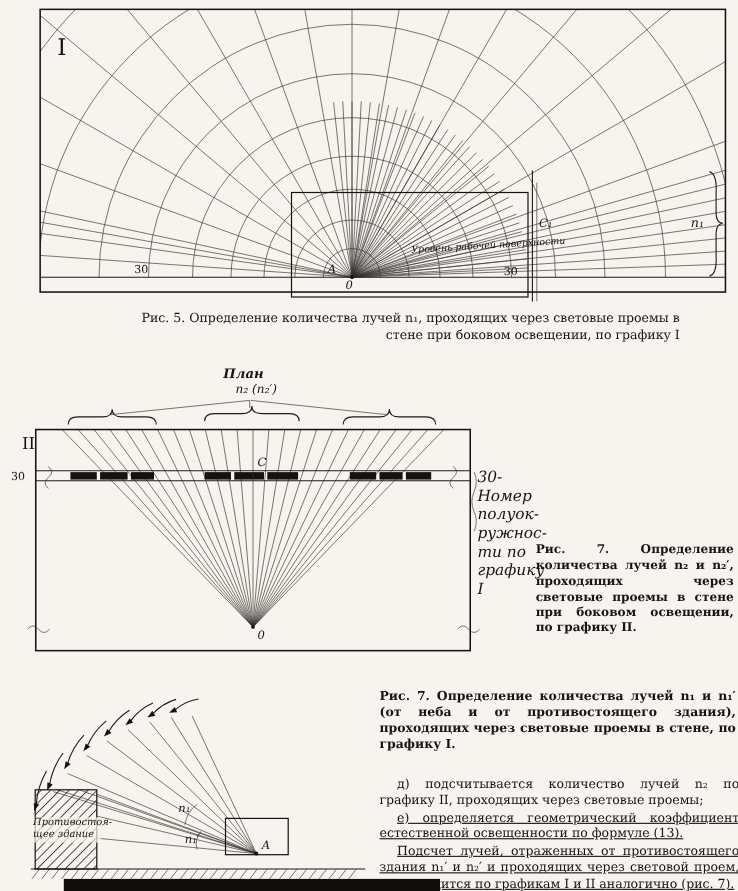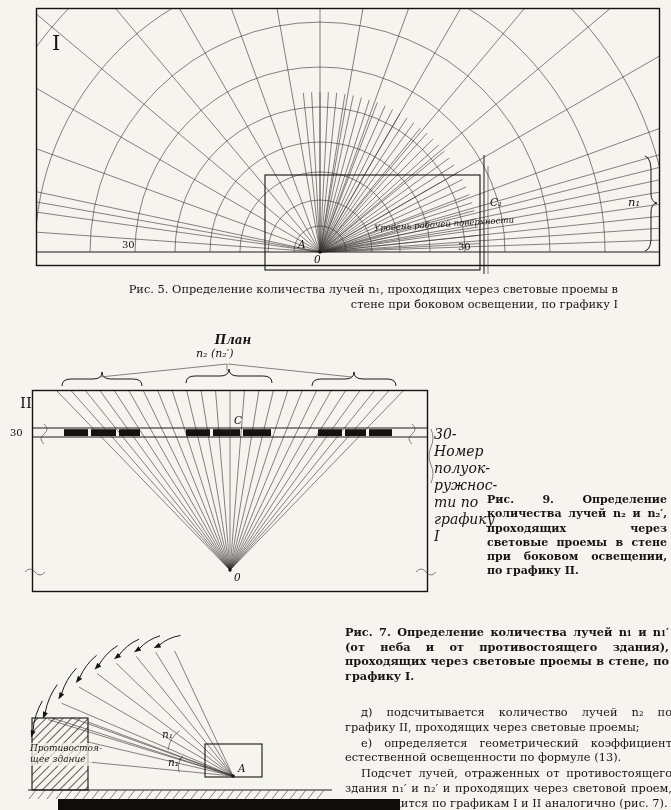--- a/index.html
+++ b/index.html
@@ -16,21 +16,21 @@
   .sm{font-size:10px;}
   .it{font-size:10.5px;font-style:italic;}
   .it2{font-size:11.5px;font-style:italic;}
   .big{font-size:21px;}
   .big2{font-size:15px;}
   .abs{position:absolute;}
   .pre{white-space:pre-line;}
   .cap{position:absolute;font-size:11.3px;line-height:1.3;text-align:justify;font-weight:bold;}
   .hand{font-style:italic;}
   .body p{margin:0;text-indent:16px;}
-  .body p+p{margin-top:1px;}
+  .body p+p{margin-top:1px;text-decoration:underline;}
 </style>
 </head>
 <body>
 
 <div class="page">
 
   <svg class="lay" style="top:0" width="671" height="320" viewBox="0 0 671 320">
     <defs>
       <clipPath id="clip1">
           <rect x="36.5" y="8.5" width="623" height="257"></rect>
@@ -183,29 +183,29 @@
     <path class="thin" d="M 227,364 L 100,377 M 227,364 L 227,371 M 228,364 L 352,377"></path>
     <path class="thin" d="M 44,424 q 6,5 0,10 q -6,5 0,10 M 412,424 q 6,5 0,10 q -6,5 0,10"></path>
     <path class="thin" d="M 25,572 q 5,-6 10,0 q 5,6 10,0 M 416,572 q 5,-6 10,0 q 5,6 10,0"></path>
     <path class="thin" d="M 431,429 q 4,9 0,18 q -4,9 0,18 q 4,9 0,18"></path>
     <text class="big2" x="20" y="408">II</text>
     <text class="sm" x="10" y="436">30</text>
     <text class="it" x="234" y="424">C</text>
     <text class="it" x="234" y="581">0</text>
   </svg>
 
-  <div class="abs hand" style="left:203px;top:333px;width:60px;text-align:center;font-weight:bold;font-size:12px;">План</div>
-  <div class="abs hand" style="left:196px;top:347px;width:74px;text-align:left;font-size:11px;">n₂ (n₂′)</div>
+  <div class="abs hand" style="left:203px;top:333px;width:60px;font-weight:bold;font-size:12px;">План</div>
+  <div class="abs hand" style="left:196px;top:347px;width:74px;text-align:center;font-size:11px;">n₂ (n₂′)</div>
   <div class="abs hand pre" style="left:434px;top:426px;width:52px;font-size:14px;line-height:1.22;">30-Номер
 полуок-
 ружнос-
 ти по
 графику I</div>
 
-  <div class="cap" style="left:487px;top:493px;width:180px;font-weight:600;font-size:11px;">Рис. 9. Определение количества лучей n₂ и n₂′, проходящих через световые проемы в стене при боковом освещении, по графику II.</div>
+  <div class="cap" style="left:487px;top:493px;width:180px;font-weight:600;font-size:11px;">Рис. 7. Определение количества лучей n₂ и n₂′, проходящих через световые проемы в стене при боковом освещении, по графику II.</div>
 
   <svg class="lay" style="top:618px" width="671" height="192" viewBox="0 618 671 192">
     <defs>
       <pattern id="hatch" width="6" height="6" patternUnits="userSpaceOnUse" patternTransform="rotate(45)">
         <line x1="0" y1="0" x2="0" y2="6" stroke="#2b2925" stroke-width="1.5"></line>
       </pattern>
     </defs>
     <g id="f3-ground">
         <line x1="28" y1="790" x2="332" y2="790" class="med"></line>
         <line x1="36" y1="790" x2="29" y2="799" class="thin"></line>

